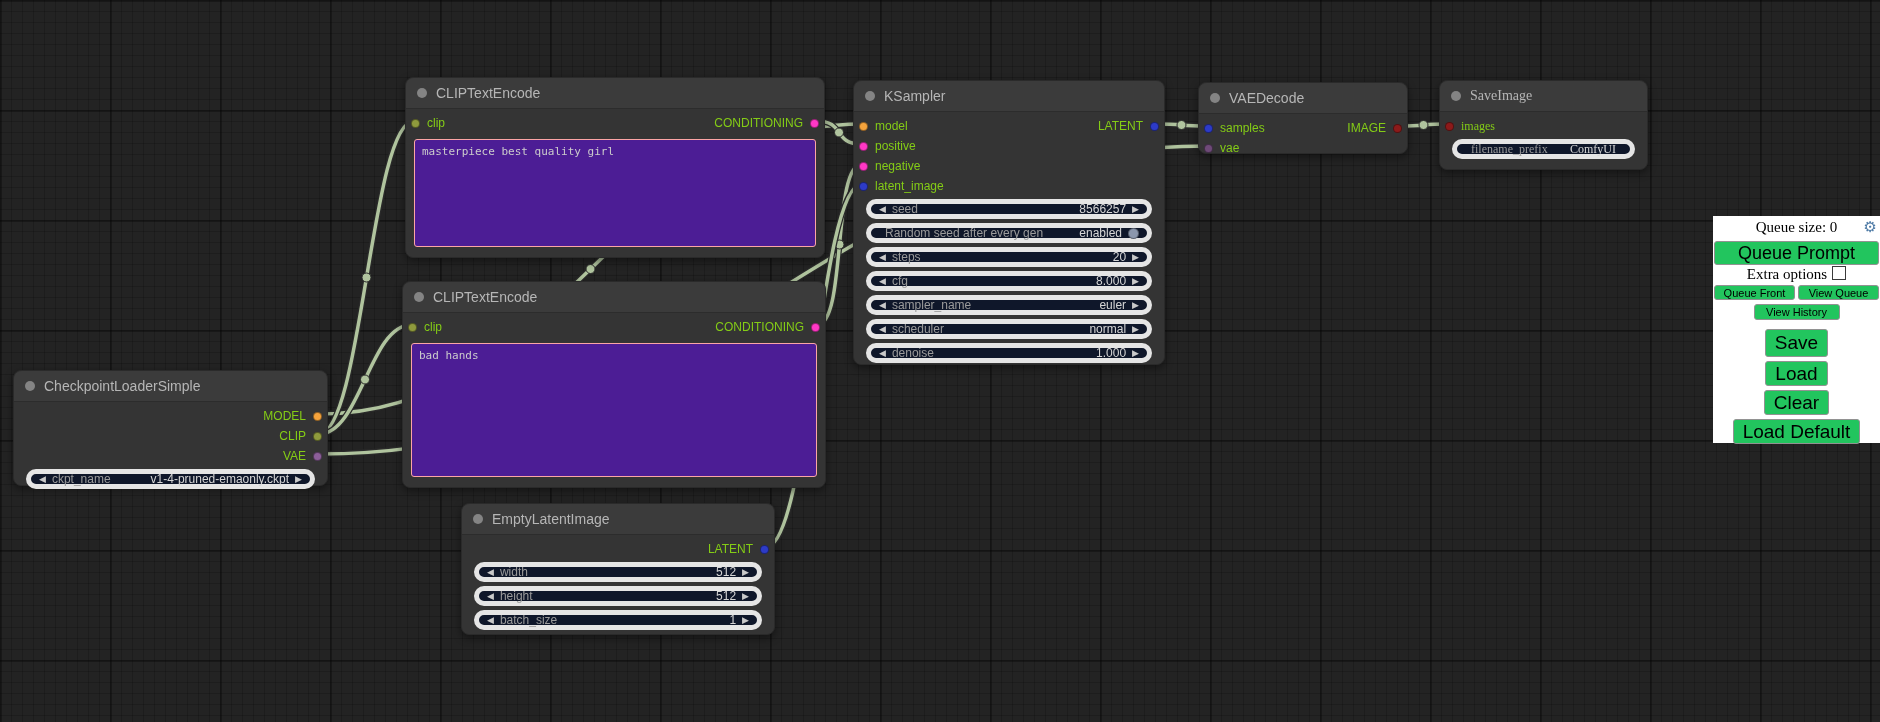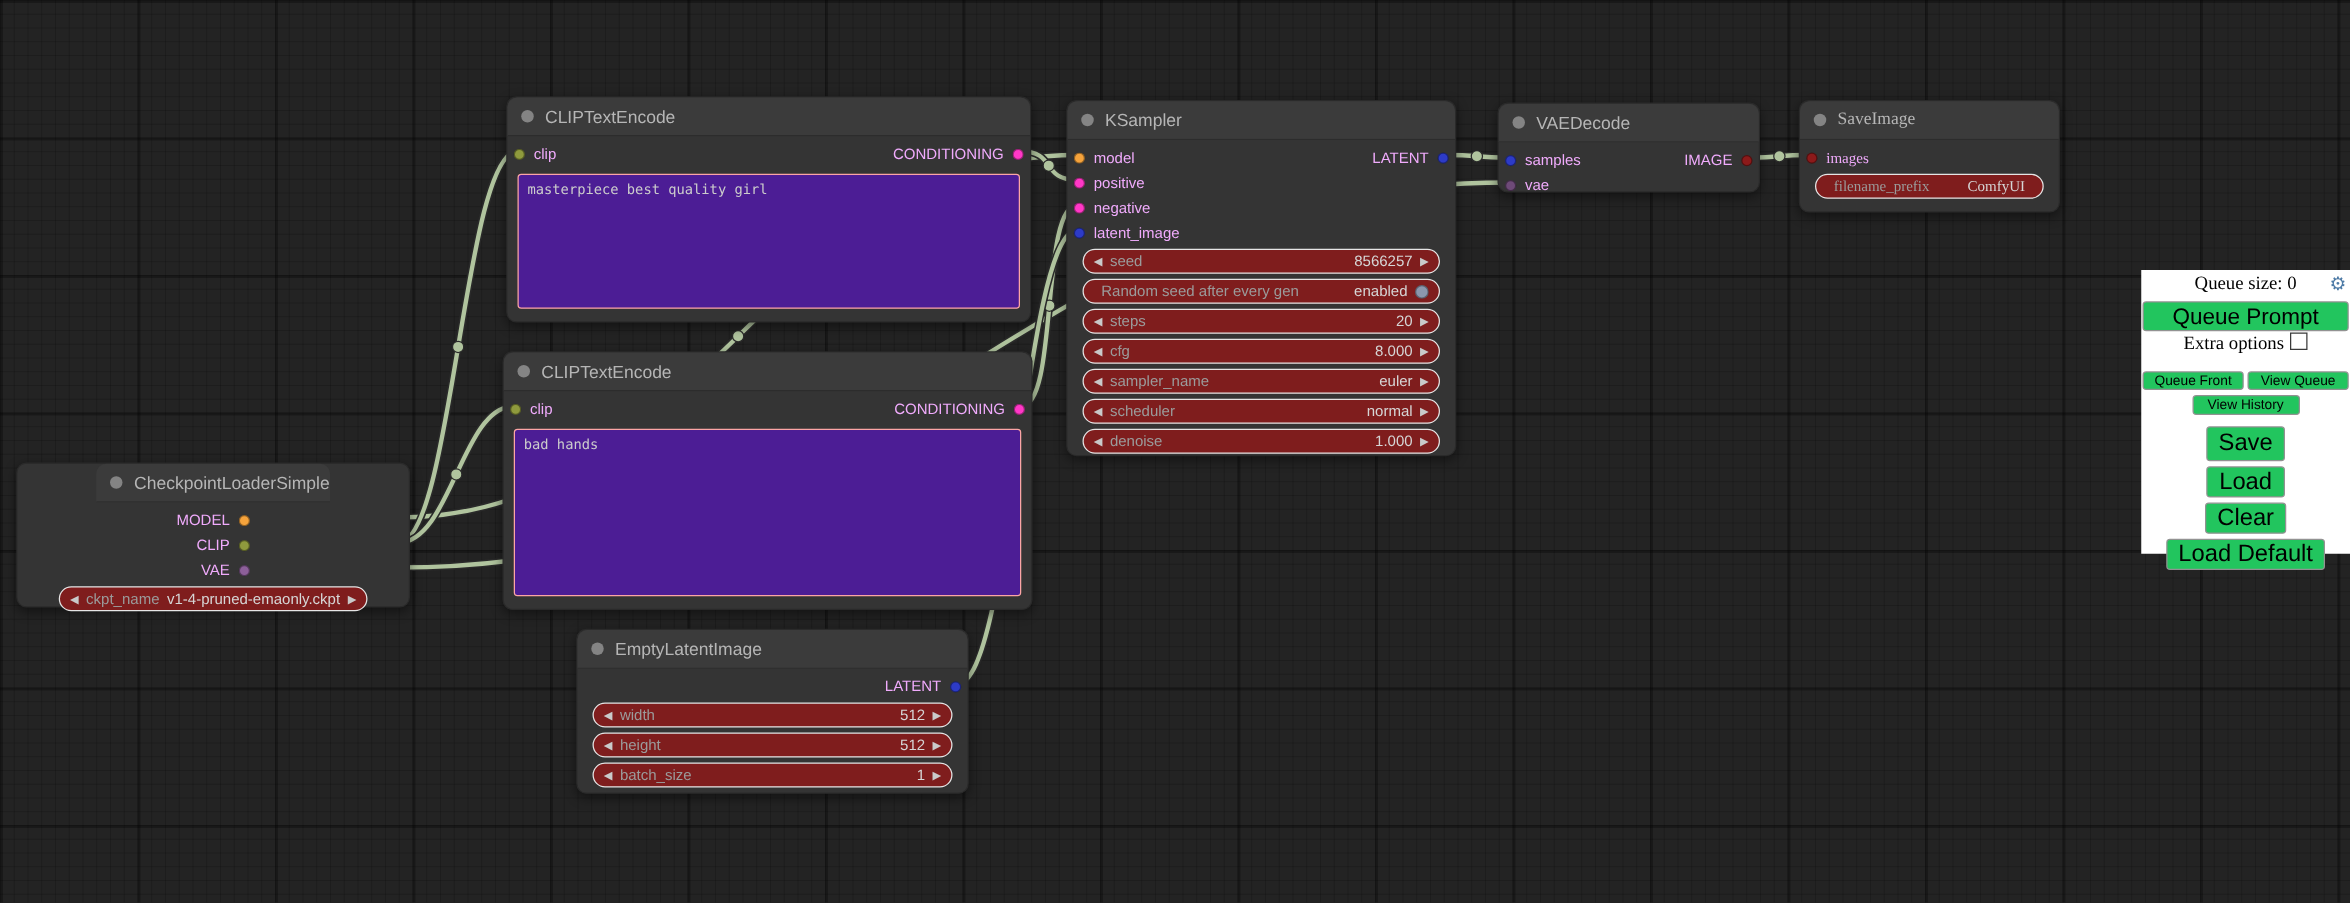--- a/index.html
+++ b/index.html
@@ -29,25 +29,25 @@
   }
   .title-dot{width:10px;height:10px;border-radius:50%;background:#848484;margin:0 9px 0 11px;flex:0 0 auto;}
   .title-text{color:#b6b6b6;font-size:14px;white-space:nowrap;}
   .rows{padding-top:4px;}
   .slot-row{height:20px;display:flex;align-items:center;padding:0 5px;}
   .in-group{display:flex;align-items:center;}
   .out-group{display:flex;align-items:center;margin-left:auto;}
   .slot-dot{width:9px;height:9px;border-radius:50%;border:1px solid rgba(0,0,0,.4);box-sizing:border-box;flex:0 0 auto;}
   .in-group .slot-dot{margin-right:7px;}
   .out-group .slot-dot{margin-left:7px;}
-  .slot-label{color:#f0abfc;font-size:12px;white-space:nowrap;}
+  .slot-label{color:#84cc16;font-size:12px;white-space:nowrap;}
   .widgets{display:flex;flex-direction:column;gap:4px;margin-top:3px;padding:0 12px;}
   .widget{
     height:20px;flex:0 0 20px;display:flex;align-items:center;
-    background:#7f1d1d;border:1px solid #e5e5e5;border-radius:10px;
+    background:#0f172a;border:5px solid #e5e5e5;border-radius:10px;
     padding:0 8px;box-sizing:border-box;cursor:pointer;
   }
   .w-arrow{color:#c9c9c9;font-size:9px;line-height:1;flex:0 0 auto;}
   .w-label{color:#9b9b9b;font-size:12px;margin:0 6px;white-space:nowrap;}
   .w-value{color:#d6d6d6;font-size:12px;margin-left:auto;margin-right:6px;white-space:nowrap;}
   .w-toggle-dot{width:11px;height:11px;border-radius:50%;background:#8b97ad;border:1px solid rgba(0,0,0,.35);box-sizing:border-box;flex:0 0 auto;}
   .prompt-area{
     flex:1;margin:6px 8px 10px 8px;background:#4c1d95;border:1px solid #fca5a5;
     border-radius:3px;color:#cccccc;font-family:"DejaVu Sans Mono",monospace;
     font-size:11px;padding:5px 7px;white-space:pre-wrap;cursor:text;overflow:hidden;
@@ -60,21 +60,21 @@
   }
   .menu button{
     background:#22c55e;border:1px solid #929292;border-radius:3px;color:#000;
     font-family:"Liberation Sans",sans-serif;cursor:pointer;box-sizing:border-box;
   }
   .menu-row1{position:relative;height:21px;text-align:center;font-size:15px;padding-top:3px;}
   .gear{position:absolute;right:3px;top:2px;color:#4e7ba6;font-size:15px;cursor:pointer;font-family:"DejaVu Sans",sans-serif;}
   .qp-btn{display:block;margin:1px auto 0;width:165px;height:24px;font-size:18px;padding:0;}
   .extra-row{height:19px;text-align:center;font-size:15px;margin-top:1px;}
   .checkbox{display:inline-block;width:12px;height:12px;border:1px solid #3a3a3a;background:#fff;vertical-align:-1px;margin-left:5px;cursor:pointer;}
-  .two-row{display:flex;gap:3px;padding:0 1px;margin-top:12px;}
+  .two-row{display:flex;gap:3px;padding:0 1px;margin-top:0;}
   .two-row button{flex:1;height:15px;font-size:11px;padding:0;}
   .vh-btn{display:block;margin:4px auto 0;width:86px;height:16px;font-size:11px;padding:0;}
   .big-btns{text-align:center;margin-top:9px;}
   .big-btns button{display:block;margin:4px auto 0;font-size:19px;padding:0 9px;height:25px;}
   .save-btn{height:28px !important;}
 </style>
 </head>
 <body>
 
 <svg id="wires" width="1880" height="722">
@@ -118,21 +118,21 @@
       <path d="M1156,124 C1186,124 1177,126 1207,126" fill="none" stroke="#b0c49e" stroke-width="3.5"></path>
       <circle cx="1181.5" cy="125" r="4.5" fill="#b0c49e" stroke="#2a2a2a"></circle>
     </g>
     <g>
       <path d="M1399,126 C1429,126 1418,124 1448,124" fill="none" stroke="#2a2a2a" stroke-width="6"></path>
       <path d="M1399,126 C1429,126 1418,124 1448,124" fill="none" stroke="#b0c49e" stroke-width="3.5"></path>
       <circle cx="1423.5" cy="125" r="4.5" fill="#b0c49e" stroke="#2a2a2a"></circle>
     </g>
   </svg>
 <div id="nodes">
-    <div class="node" style="left: 13px; top: 370px; width: 315px; height: 116px; align-items: center;">
+    <div class="node" style="left: 13px; top: 370px; width: 315px; height: 116px;">
       <div class="node-title">
         <span class="title-dot"></span>
         <span class="title-text">CheckpointLoaderSimple</span>
       </div>
       <div class="rows">
         <div class="slot-row">
           <span class="out-group">
             <span class="slot-label">MODEL</span>
             <span class="slot-dot" style="background: rgb(245, 163, 60);"></span>
           </span>

